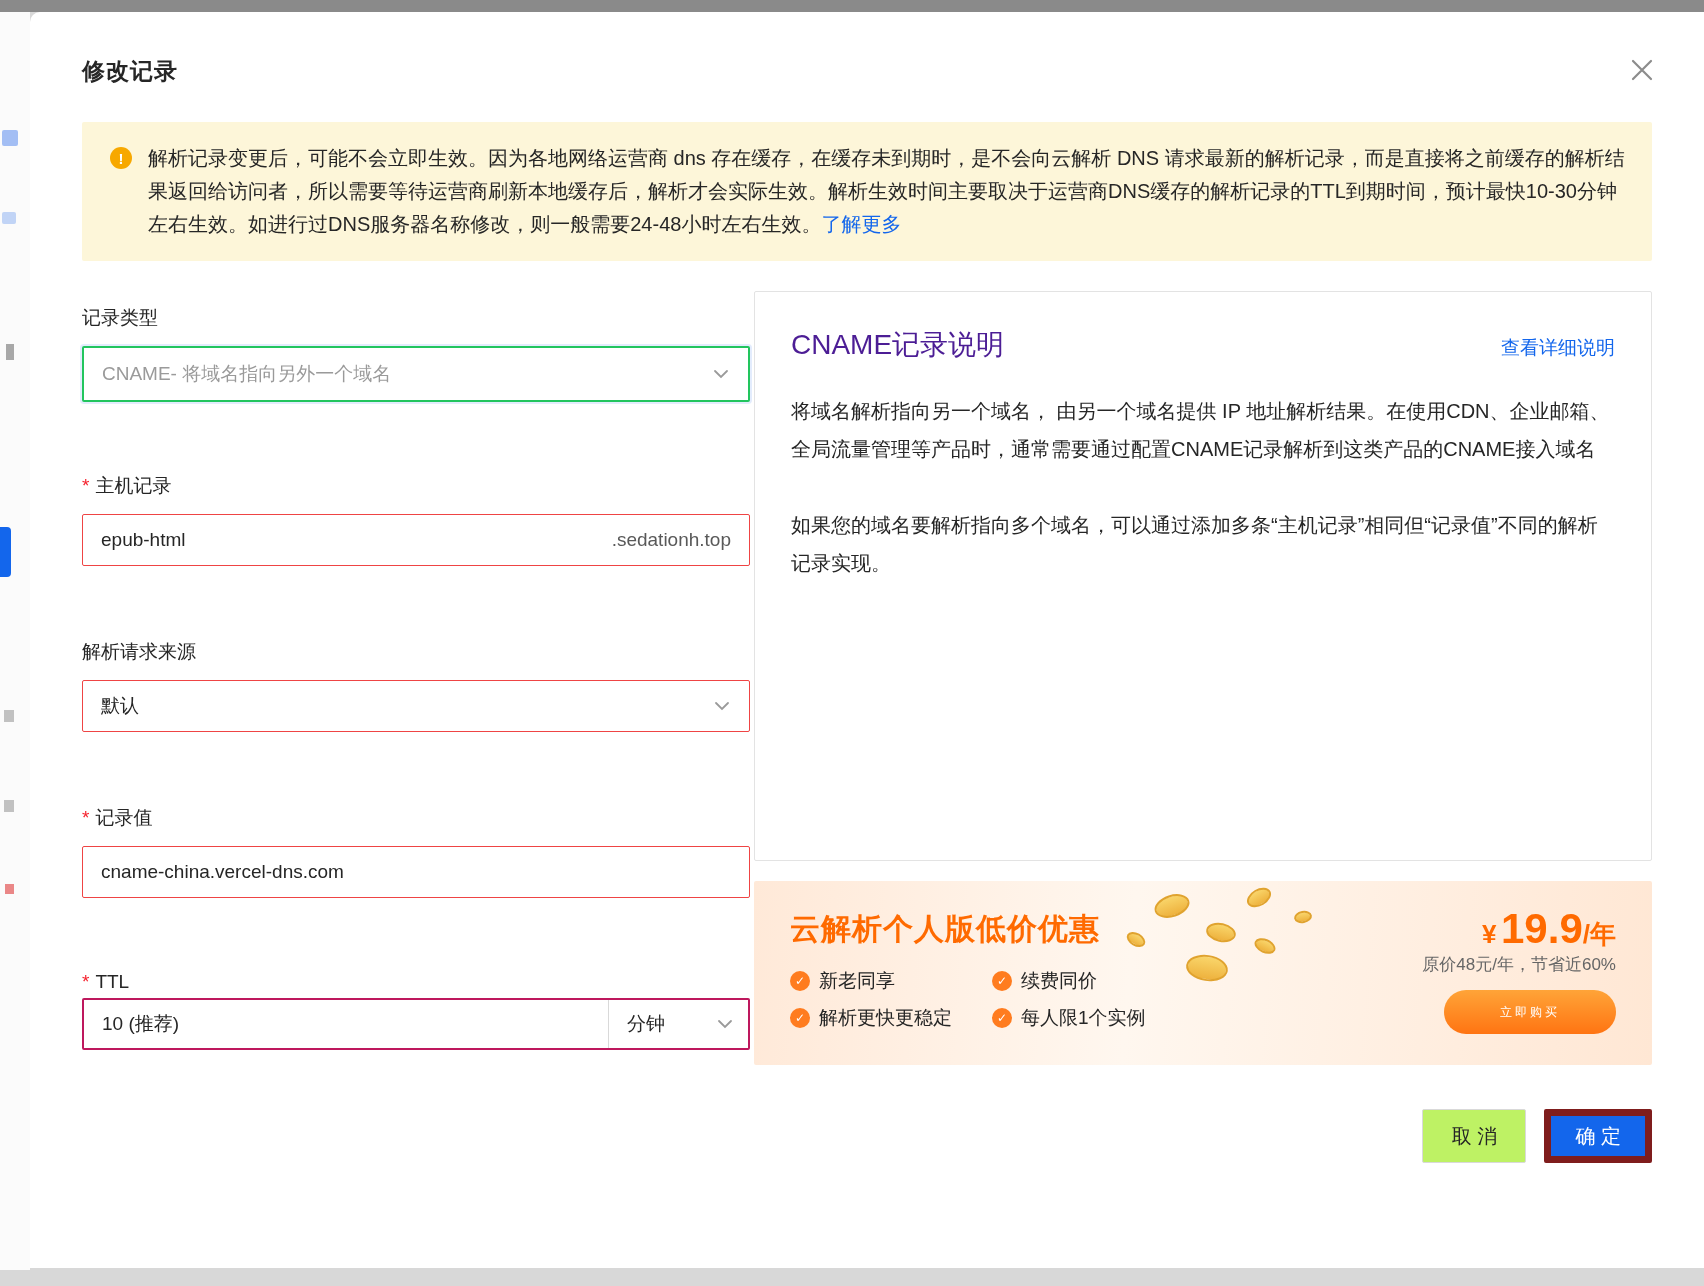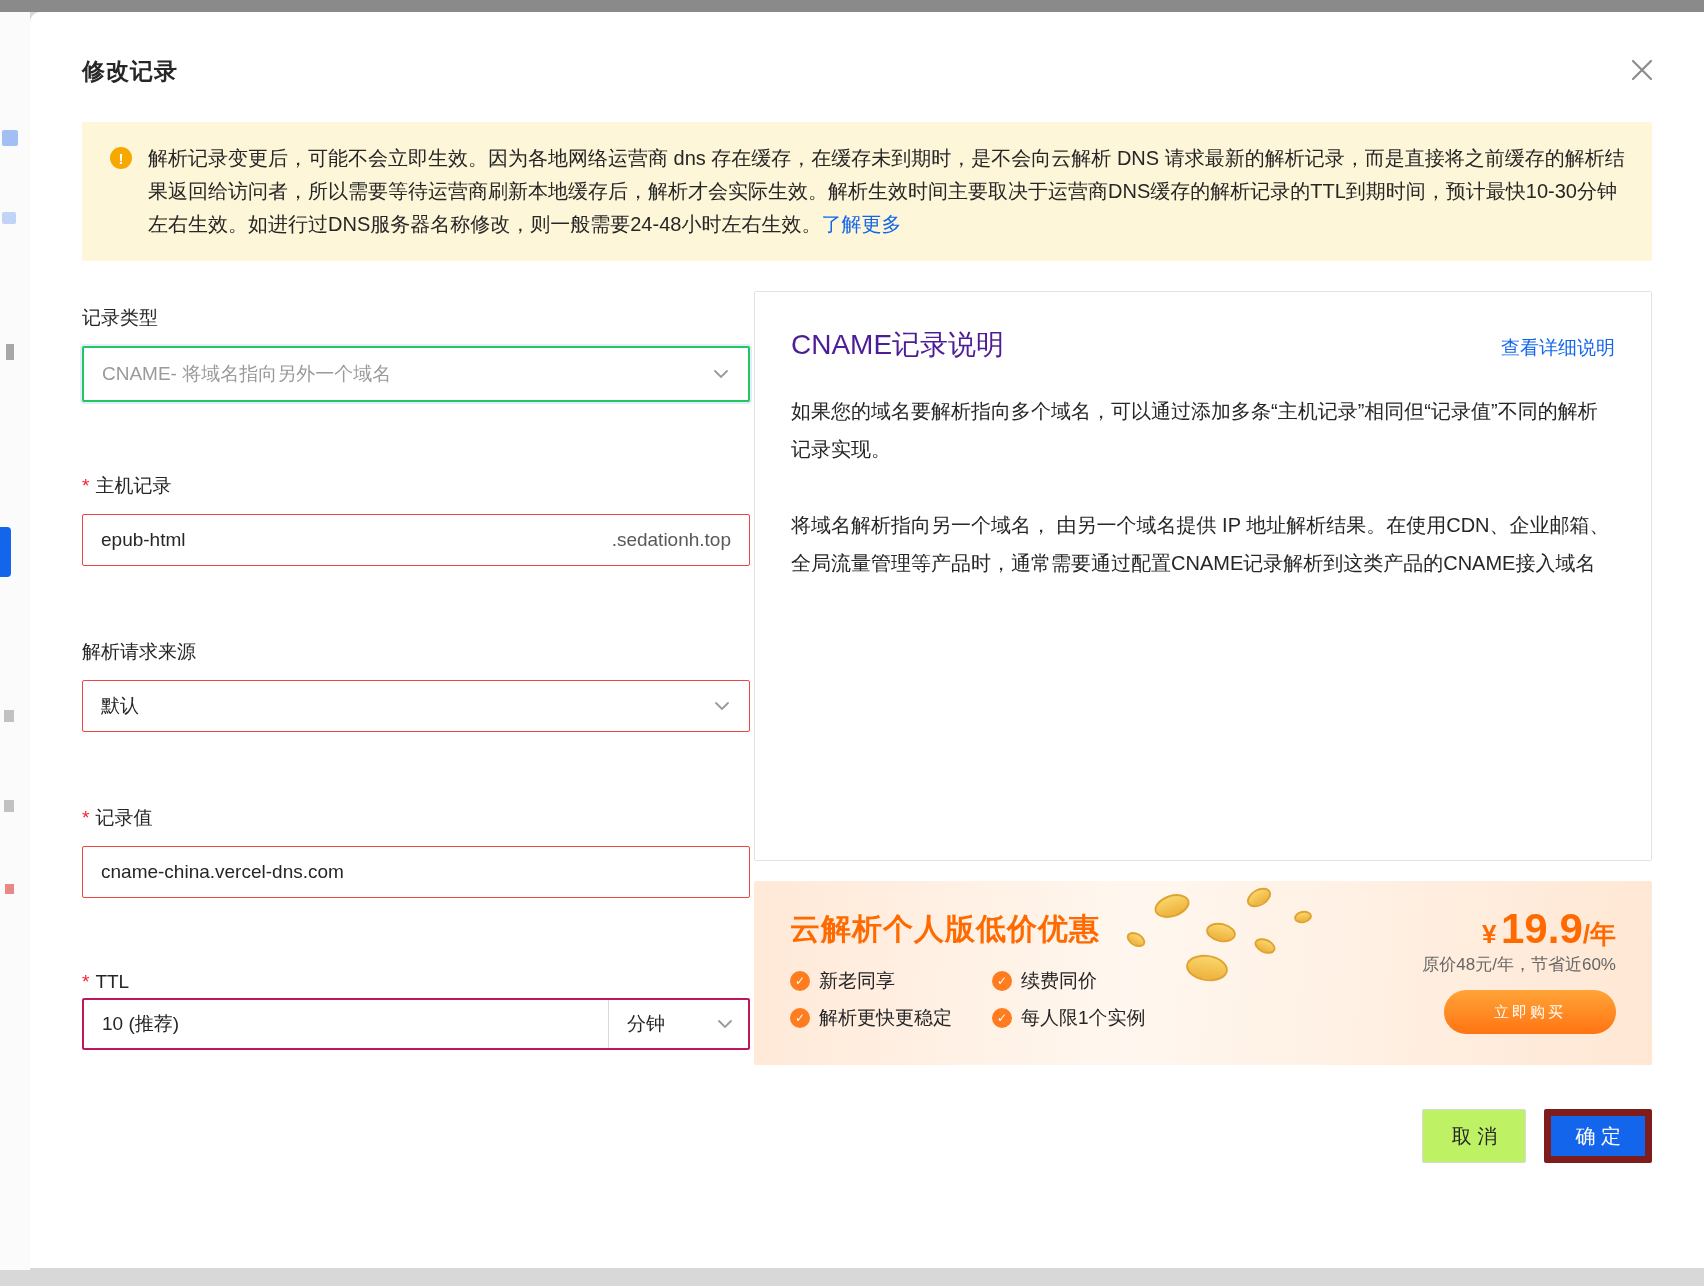--- a/index.html
+++ b/index.html
@@ -97,21 +97,21 @@
   .promo-right { position:absolute; right:36px; top:24px; text-align:right; }
   .price-line { color:#FF6A00; font-weight:bold; white-space:nowrap; }
   .price-cur { font-size:26px; }
   .price-num { font-size:42px; }
   .price-unit { font-size:26px; }
   .price-orig { color:#666; font-size:17px; }
   .buy-btn {
     margin-top:14px; display:inline-flex; align-items:center; justify-content:center;
     width:172px; height:44px; border-radius:22px; border:none; cursor:pointer;
     background:linear-gradient(180deg,#ffa438,#ff7412);
-    color:#fff; font-size:15px; letter-spacing:3px; font-family:inherit;
+    color:#fff; font-size:12px; letter-spacing:3px; font-family:inherit;
   }
   .coin { position:absolute; background:linear-gradient(180deg,#f9d56a,#eeb23e); border:2px solid #e0a32f; border-radius:50%; }
   .coin1 { left:400px; top:14px; width:36px; height:22px; transform:rotate(-18deg); }
   .coin2 { left:452px; top:42px; width:30px; height:19px; transform:rotate(12deg); }
   .coin3 { left:492px; top:8px;  width:26px; height:17px; transform:rotate(-30deg); }
   .coin4 { left:432px; top:74px; width:42px; height:26px; transform:rotate(8deg); }
   .coin5 { left:500px; top:58px; width:22px; height:14px; transform:rotate(24deg); }
   .coin6 { left:540px; top:30px; width:18px; height:12px; transform:rotate(-10deg); }
   .coin7 { left:372px; top:52px; width:20px; height:13px; transform:rotate(30deg); }
 
@@ -208,22 +208,22 @@
 
     </div>
 
     <div class="right-col">
 
       <div class="info-panel">
         <div class="panel-head">
           <div class="panel-title">CNAME记录说明</div>
           <a class="link panel-link">查看详细说明</a>
         </div>
+        <div class="panel-para">将域名解析指向另一个域名， 由另一个域名提供 IP 地址解析结果。在使用CDN、企业邮箱、全局流量管理等产品时，通常需要通过配置CNAME记录解析到这类产品的CNAME接入域名</div>
         <div class="panel-para">如果您的域名要解析指向多个域名，可以通过添加多条“主机记录”相同但“记录值”不同的解析记录实现。</div>
-        <div class="panel-para">将域名解析指向另一个域名， 由另一个域名提供 IP 地址解析结果。在使用CDN、企业邮箱、全局流量管理等产品时，通常需要通过配置CNAME记录解析到这类产品的CNAME接入域名</div>
       </div>
 
       <div class="promo">
         <div class="coin coin1"></div>
         <div class="coin coin2"></div>
         <div class="coin coin3"></div>
         <div class="coin coin4"></div>
         <div class="coin coin5"></div>
         <div class="coin coin6"></div>
         <div class="coin coin7"></div>

